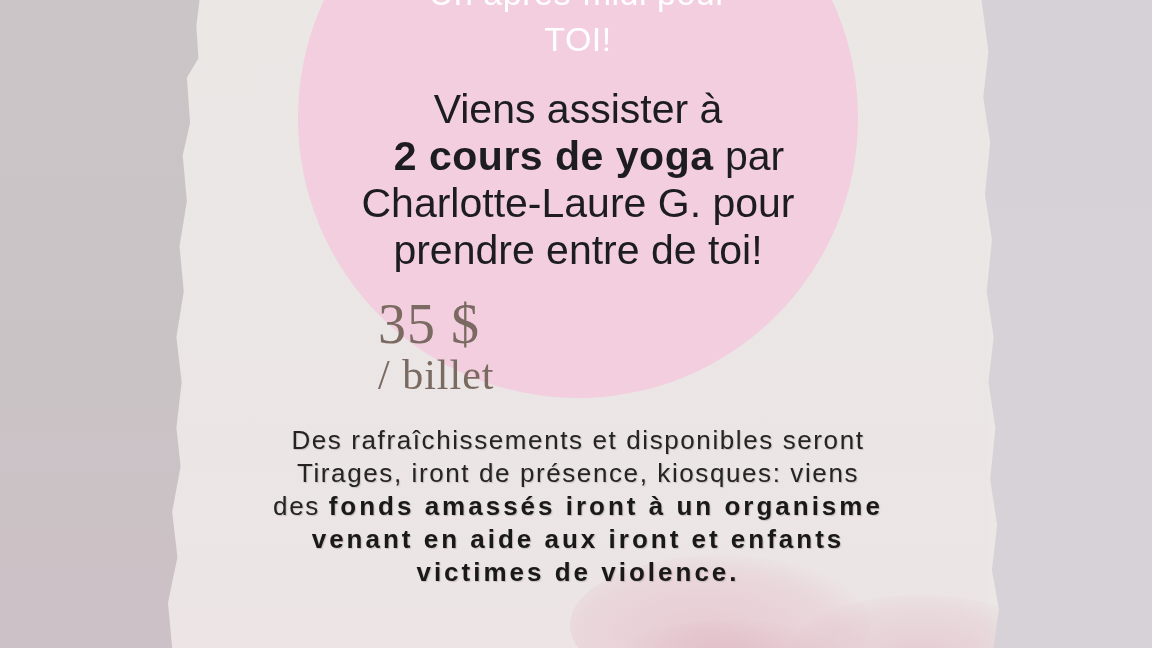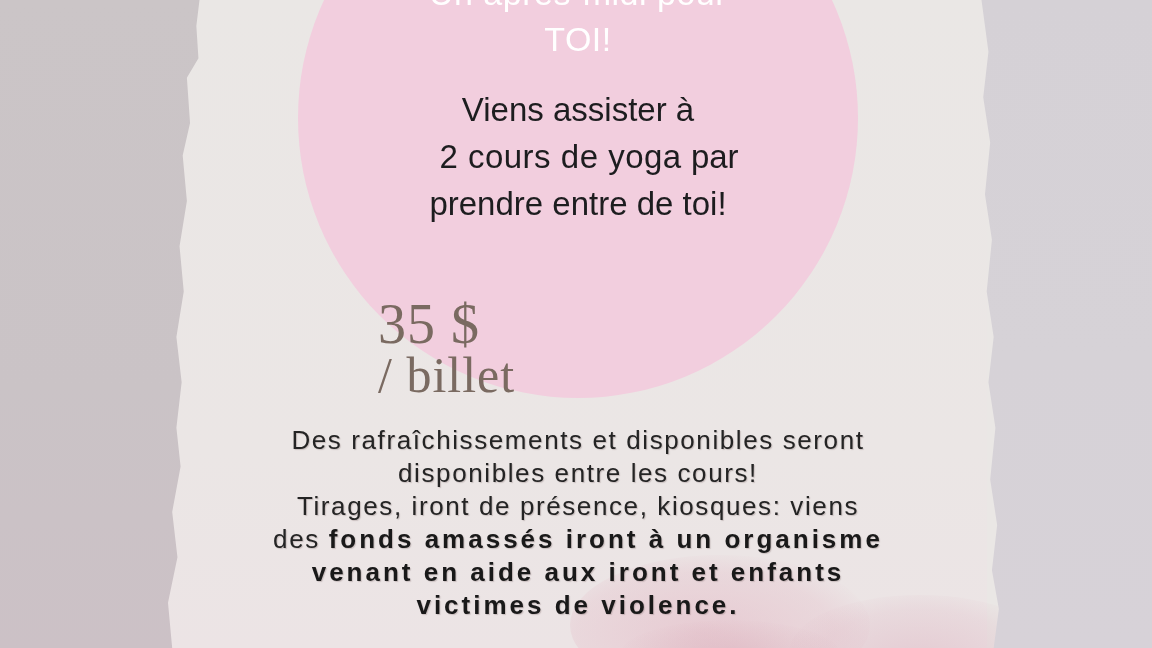--- a/index.html
+++ b/index.html
@@ -66,34 +66,34 @@
     font-size: 34px; line-height: 46px;
     font-weight: 400;
     letter-spacing: 0.5px;
   }
 
   .heading {
     position: absolute;
     left: 278px; top: 86px; width: 600px;
     text-align: center;
     color: #1d1d1f;
-    font-size: 33px; line-height: 47px;
+    font-size: 41px; line-height: 47px;
     font-weight: 500;
   }
-  .heading b { font-weight: 400; letter-spacing: 0.5px; margin-left: 22px; }
+  .heading b { font-weight: 700; letter-spacing: 0.5px; margin-left: 22px; }
 
   .price {
     position: absolute;
     left: 378px; top: 296px; width: 400px;
     text-align: left;
     color: #7a6a61;
     font-family: Liberation Serif, serif;
   }
   .price-amount { font-size: 56px; line-height: 56px; letter-spacing: 1px; }
-  .price-per   { font-size: 50px; line-height: 46px; letter-spacing: 1px; }
+  .price-per   { font-size: 42px; line-height: 46px; letter-spacing: 1px; }
 
   .details {
     position: absolute;
     left: 176px; top: 424px; width: 804px;
     text-align: center;
     color: #242424;
     font-size: 26px; line-height: 33px;
     letter-spacing: 1.6px;
     text-shadow: 1px 1px 1px rgba(110,90,90,0.28);
   }
@@ -114,30 +114,30 @@
   <div class="pink-circle"></div>
 
   <div class="topline">
     <div>Un après-midi pour</div>
     <div>TOI!</div>
   </div>
 
   <div class="heading">
     <div>Viens assister à</div>
     <div><b>2 cours de yoga</b><span> par</span></div>
+    <div>Charlotte-Laure G. pour</div>
     <div>prendre entre de toi!</div>
   </div>
 
   <div class="price">
     <div class="price-amount">35 $</div>
     <div class="price-per">/ billet</div>
   </div>
 
   <div class="details">
     <div>Des rafraîchissements et disponibles seront</div>
-    <div>disponibles entre les cours!</div>
     <div>Tirages, iront de présence, kiosques: viens</div>
     <div><span>des </span><b>fonds amassés iront à un organisme</b></div>
     <div><b>venant en aide aux iront et enfants</b></div>
     <div><b>victimes de violence.</b></div>
   </div>
 
 </div>
 
 </body></html>

